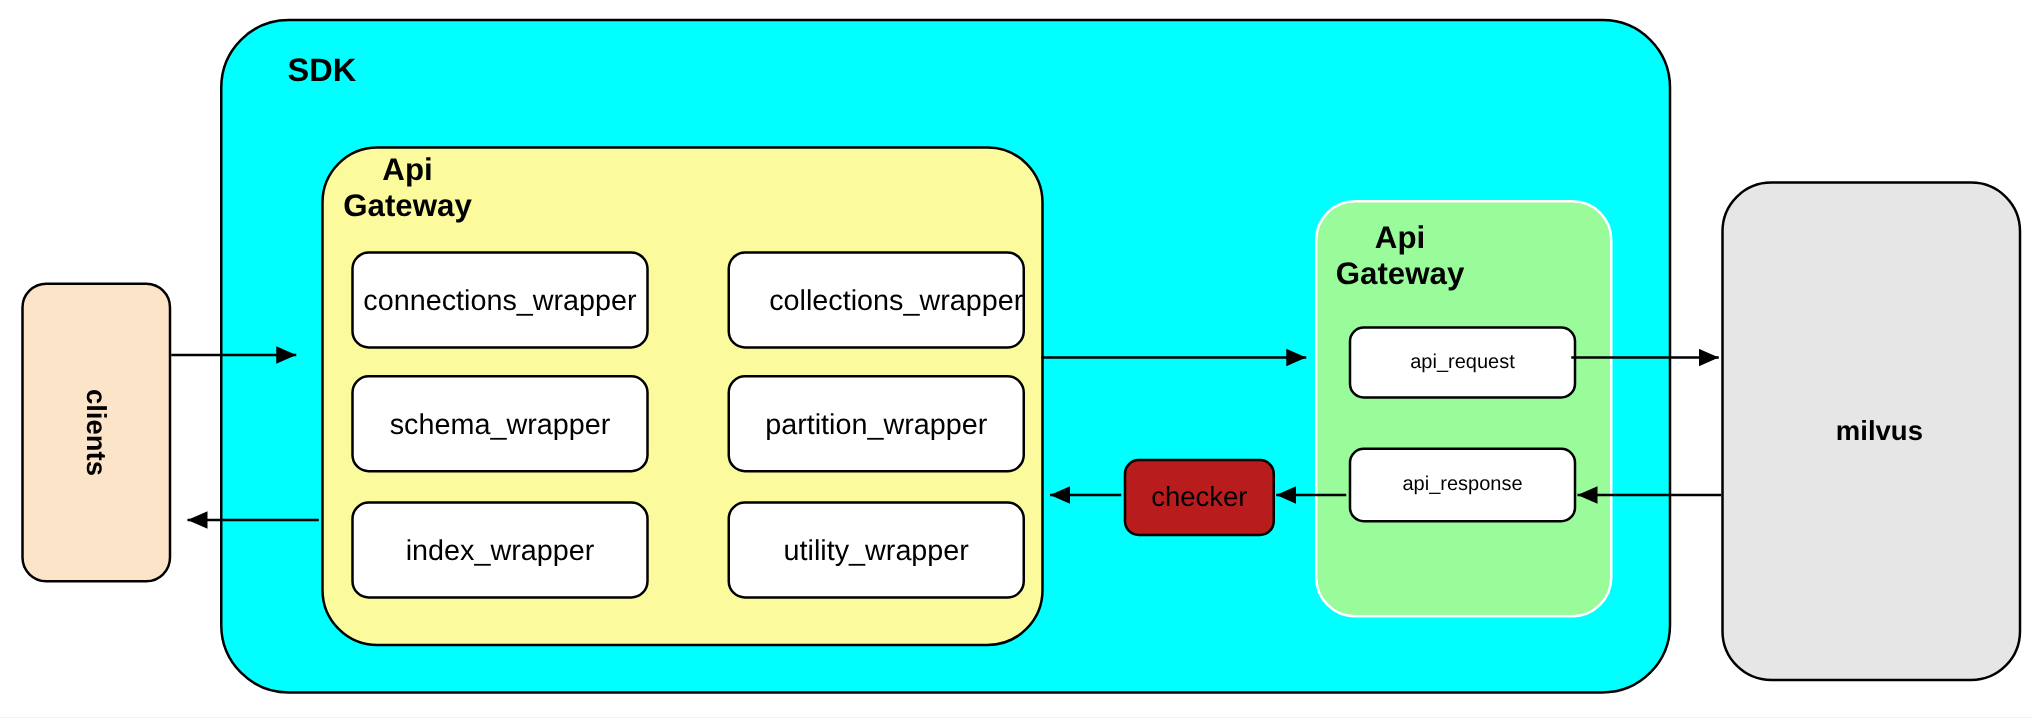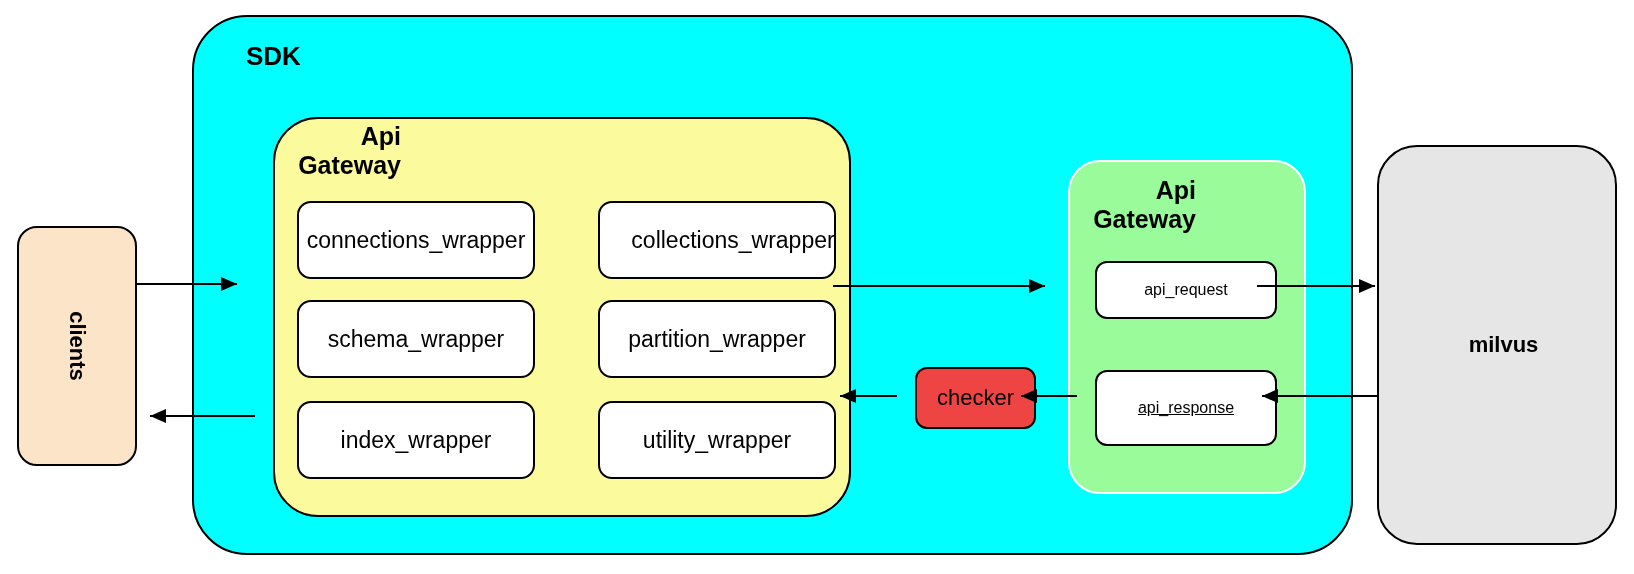--- a/index.html
+++ b/index.html
@@ -30,37 +30,36 @@
     font-weight: bold;
     font-size: 22px;
   }
 
   
   .sdk {
     left: 176px; top: 15px; width: 1161px; height: 540px;
     background: #00FFFF;
     border: 2px solid #000;
     border-radius: 55px;
-    margin-left: 16px;
   }
   .sdk-label {
     position: absolute; left: 52px; top: 24px;
     font-weight: bold; font-size: 26px; line-height: 30px;
   }
 
   
   .api-wrapper {
     position: absolute; left: 79px; top: 100px; width: 578px; height: 400px;
     background: #FBFB9E;
     border: 2px solid #000;
     border-radius: 45px;
   }
   .two-line-label {
     position: absolute;
-    text-align: right;
+    text-align: center;
     font-weight: bold; font-size: 25px; line-height: 29px;
   }
   .api-wrapper .two-line-label { left: 8px; top: 3px; width: 118px; }
 
   .wbox {
     position: absolute;
     width: 238px; height: 78px;
     background: #ffffff;
     border: 2px solid #000;
     border-radius: 14px;
@@ -71,21 +70,21 @@
   .pos-r1c1 { left: 22px;  top: 82px; }
   .pos-r1c2 { left: 323px; top: 82px; padding-left: 32px; }
   .pos-r2c1 { left: 22px;  top: 181px; }
   .pos-r2c2 { left: 323px; top: 181px; }
   .pos-r3c1 { left: 22px;  top: 282px; }
   .pos-r3c2 { left: 323px; top: 282px; }
 
   
   .checker {
     position: absolute; left: 721px; top: 350px; width: 121px; height: 62px;
-    background: #ef4444;
+    background: #b91c1c;
     border: 2px solid #000;
     border-radius: 12px;
     display: flex; align-items: center; justify-content: center;
     font-size: 22px;
   }
 
   
   .api-gateway {
     position: absolute; left: 874px; top: 143px; width: 238px; height: 334px;
     background: #99FB99;
@@ -97,21 +96,21 @@
     position: absolute; left: 25px;
     width: 182px; height: 58px;
     background: #ffffff;
     border: 2px solid #000;
     border-radius: 12px;
     display: flex; align-items: center; justify-content: center;
     font-size: 16px;
     white-space: nowrap;
   }
   .pos-request  { top: 99px; }
-  .pos-response { top: 208px; height: 76px; text-decoration: underline; }
+  .pos-response { top: 196px; height: 60px; }
 
   
   .milvus {
     left: 1377px; top: 145px; width: 240px; height: 400px;
     background: #E6E6E6;
     border: 2px solid #000;
     border-radius: 40px;
     display: flex; align-items: center; justify-content: center;
     font-weight: bold; font-size: 22px; padding-left: 13px;
   }

